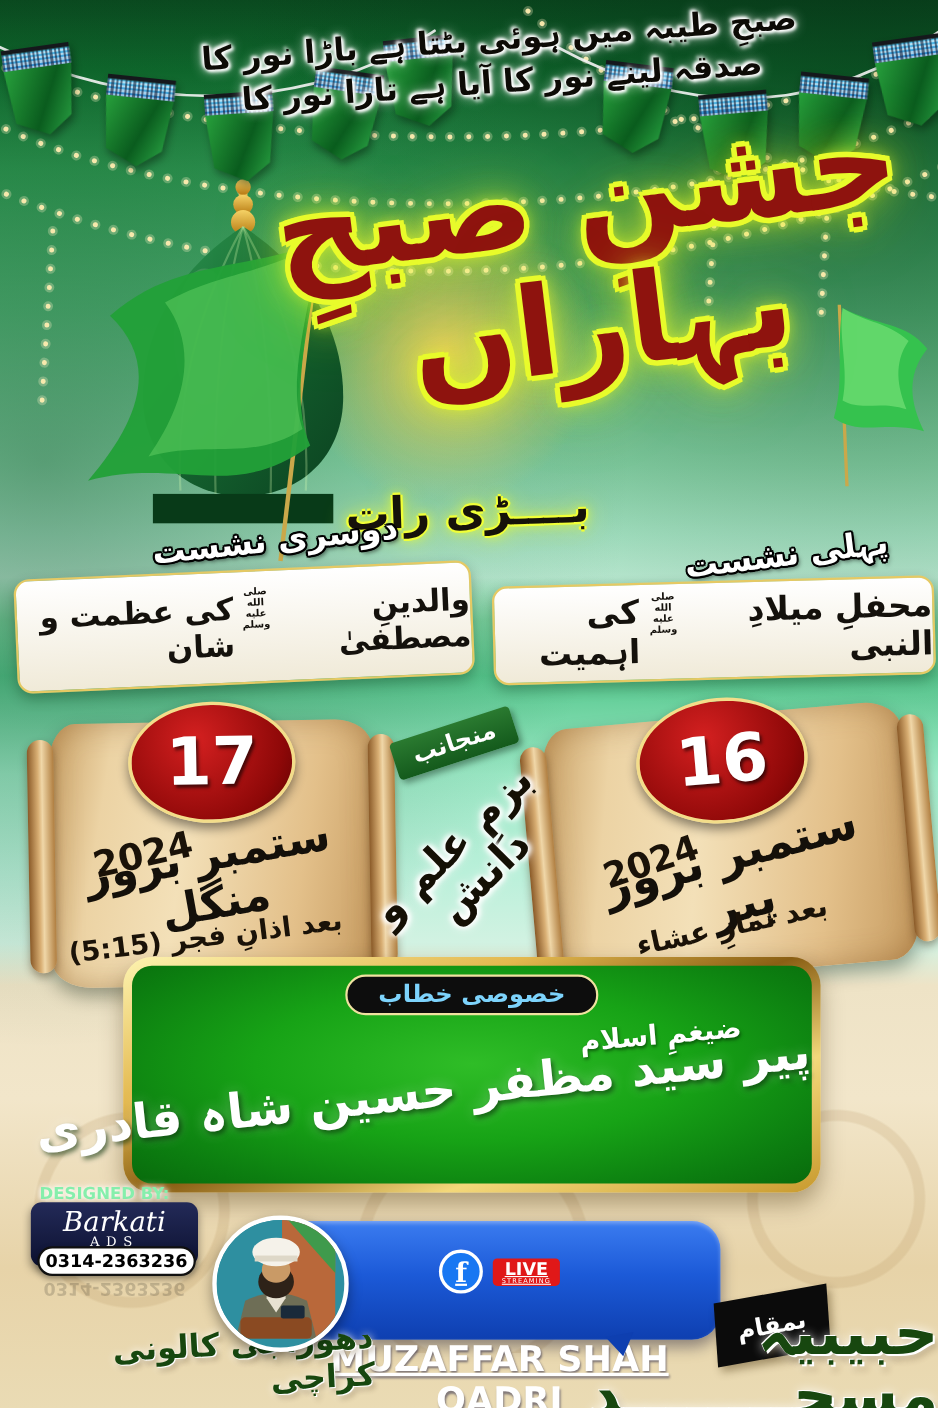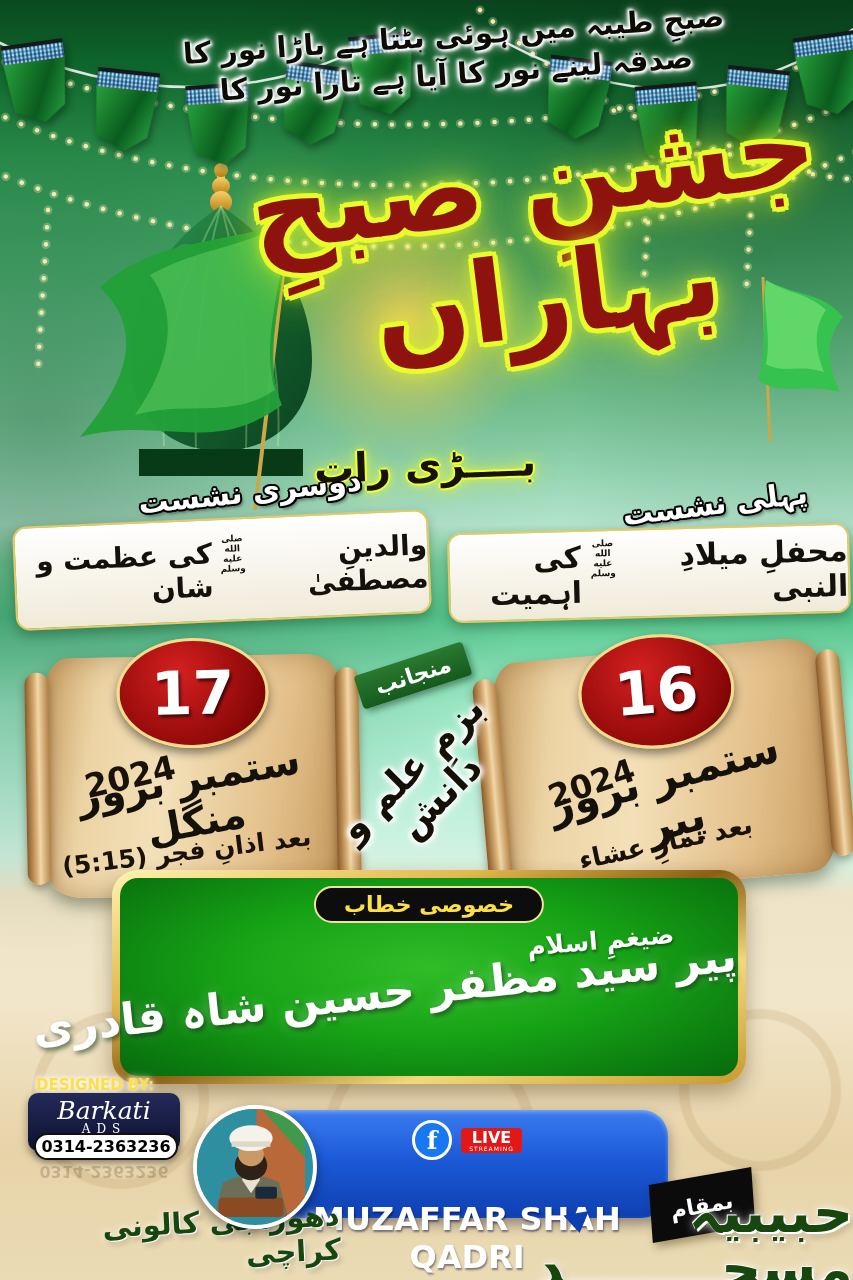--- a/index.html
+++ b/index.html
@@ -73,43 +73,43 @@
     box-shadow:2px 4px 6px rgba(0,20,5,.4);}
   .org-name{position:absolute;left:-15px;top:95px;width:210px;text-align:center;transform:rotate(-45deg);
     direction:rtl;font-weight:bold;font-size:38px;color:#141005;line-height:1.05;
     text-shadow:0 0 6px #fff,0 0 12px #fff,2px 2px 5px #fff,-2px -2px 5px #fff;}
   
   .speaker-banner{position:absolute;left:112px;top:870px;width:634px;height:214px;z-index:4;border-radius:26px;padding:8px;
     box-sizing:border-box;background:linear-gradient(160deg,#fdf3b0,#e3b84e 30%,#8a5f14 50%,#f3d87a 72%,#c89a2e);
     box-shadow:0 10px 20px rgba(60,40,0,.35);}
   .speaker-inner{position:relative;width:100%;height:100%;border-radius:18px;
     background:radial-gradient(ellipse at 50% 45%,#2fbd27 0%,#17a316 45%,#0c7e10 80%,#086a0c 100%);}
-  .khitab-pill{position:absolute;left:50%;top:8px;transform:translateX(-50%);background:#0d0d0d;color:#fde047;
+  .khitab-pill{position:absolute;left:50%;top:8px;transform:translateX(-50%);background:#0d0d0d;color:#7dd3fc;
     font-weight:bold;font-size:22px;padding:4px 28px;border-radius:999px;border:2px solid #f0e2a0;white-space:nowrap;}
   .zaigham{position:absolute;right:64px;top:48px;color:#fff;font-weight:bold;font-size:25px;transform:rotate(-5deg);
     text-shadow:1px 2px 3px rgba(0,40,0,.6);}
   .speaker-name{position:absolute;left:0;right:0;top:84px;text-align:center;direction:rtl;color:#fff;font-weight:bold;
     font-size:44px;transform:rotate(-6deg);white-space:nowrap;
     text-shadow:2px 3px 5px rgba(0,40,0,.6),0 0 14px rgba(255,255,255,.3);}
   
-  .db-label{position:absolute;left:36px;top:1076px;z-index:5;font-weight:bold;font-size:15px;color:#fde047;
+  .db-label{position:absolute;left:36px;top:1076px;z-index:5;font-weight:bold;font-size:15px;color:#86efac;
     text-shadow:0 0 4px #fff,0 0 8px #fff;}
   .db-badge{position:absolute;left:28px;top:1093px;width:152px;height:58px;z-index:5;border-radius:10px;text-align:center;
     background:linear-gradient(#232a58,#0c1130);box-shadow:0 4px 8px rgba(0,0,0,.4);color:#fff;padding-top:5px;box-sizing:border-box;}
   .db-brand{font-family:"DejaVu Serif",serif;font-style:italic;font-size:25px;line-height:1;}
   .db-brand-sub{font-family:"DejaVu Serif",serif;font-size:12px;letter-spacing:6px;line-height:1.1;}
   .db-phone{position:absolute;left:34px;top:1133px;width:140px;z-index:6;background:#fff;border:2px solid #101010;
     border-radius:14px;text-align:center;font-weight:bold;font-size:16px;color:#000;padding:2px 0;
     box-shadow:0 3px 6px rgba(0,0,0,.35);}
   .db-reflect{position:absolute;left:34px;top:1162px;width:140px;z-index:5;text-align:center;font-weight:bold;font-size:16px;
     color:#000;transform:scaleY(-1);opacity:.16;}
   
-  .live-banner{position:absolute;left:266px;top:1110px;width:402px;height:108px;z-index:5;border-radius:26px;color:#fff;
+  .live-banner{position:absolute;left:253px;top:1110px;width:402px;height:108px;z-index:5;border-radius:26px;color:#fff;
     background:linear-gradient(180deg,#3b7cf0 0%,#1c5ad8 45%,#0e3fb0 100%);
-    box-shadow:0 6px 14px rgba(0,0,40,.4),inset 0 2px 4px rgba(255,255,255,.35);padding-top:10px;box-sizing:border-box;}
+    box-shadow:0 6px 14px rgba(0,0,40,.4),inset 0 2px 4px rgba(255,255,255,.35);padding-top:26px;box-sizing:border-box;text-decoration:underline;}
   .lb-row1{display:flex;align-items:center;justify-content:center;gap:9px;}
   .fb-icon{width:34px;height:34px;border-radius:50%;background:#1877f2;border:3px solid #fff;color:#fff;
     font-family:"DejaVu Serif",serif;font-weight:bold;font-size:25px;display:flex;align-items:center;justify-content:center;}
   .live-badge{background:#e01818;border-radius:4px;padding:2px 8px 1px;text-align:center;line-height:1;}
   .live-text{font-size:16px;font-weight:bold;display:block;}
   .streaming-text{font-size:6px;letter-spacing:1px;display:block;}
   .lb-name1{font-size:30px;font-weight:bold;text-shadow:1px 2px 2px rgba(0,0,50,.45);}
   .lb-name2{text-align:center;font-size:32px;font-weight:bold;line-height:1.2;text-shadow:1px 2px 2px rgba(0,0,50,.45);margin-top:40px;}
   .lb-pointer{position:absolute;left:300px;top:103px;width:0;height:0;border:13px solid transparent;
     border-top:20px solid #0e3fb0;transform:rotate(-10deg);}

